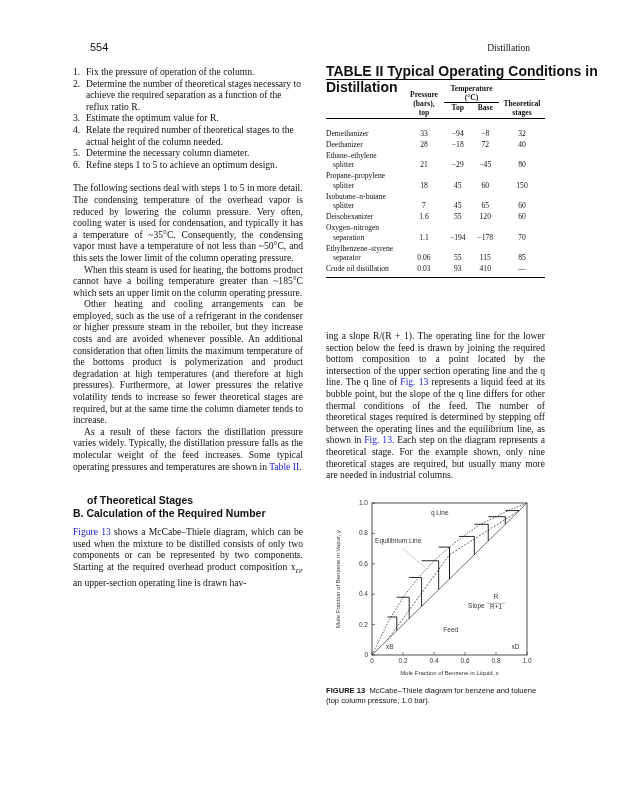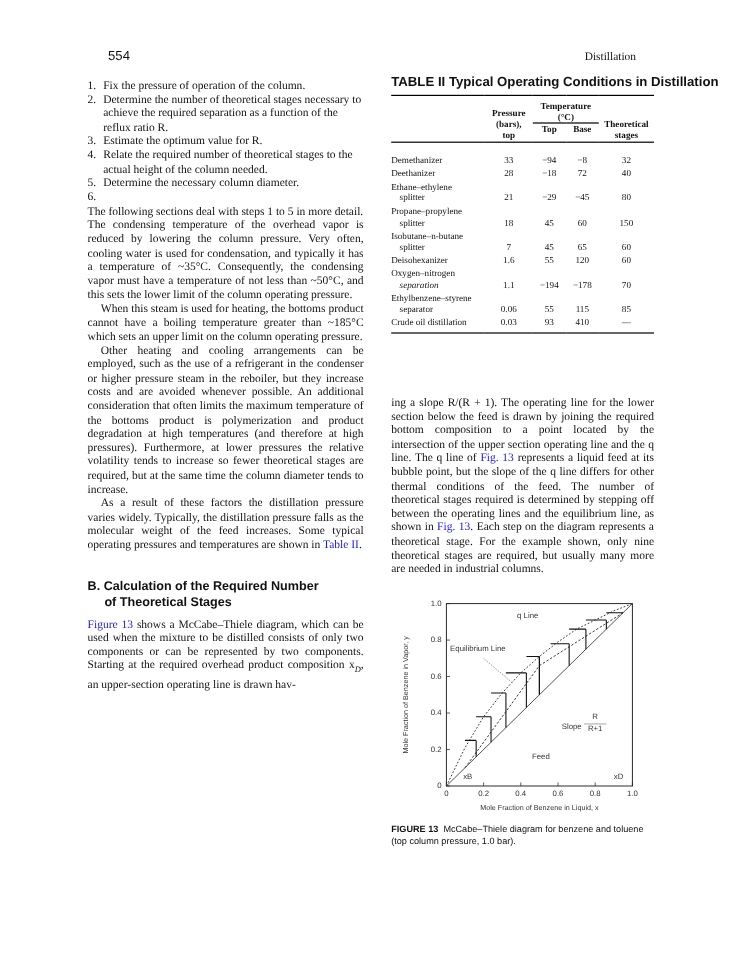--- a/index.html
+++ b/index.html
@@ -10,21 +10,21 @@
   .col { font-size:9.6px; line-height:11.6px; text-align:justify; }
   .left { left:73px; width:230px; }
   .right { left:326px; width:219px;margin-top:24px; }
   ol.steps { margin:0; padding:0; list-style:none; }
   ol.steps li { position:relative; padding-left:13px; text-align:left; }
   ol.steps li .n { position:absolute; left:0; top:0; }
   .h { font-family:"Liberation Sans", sans-serif; font-weight:bold; font-size:10.5px; line-height:13px; }
   p { margin:0; }
   p.ind { text-indent:11px; }
   .link { color:#1a1adf; }
-  .tbl-title { left:326px; top:63px; font-family:"Liberation Sans", sans-serif; font-weight:bold; font-size:11px; }
+  .tbl-title { left:326px; top:63px; font-family:"Liberation Sans", sans-serif; font-weight:bold; font-size:14px; }
   table.t2 { position:absolute; left:326px; top:79px; width:219px; border-collapse:collapse; font-size:7.6px; line-height:9.2px; }
   table.t2 thead th { font-weight:bold; text-align:center; vertical-align:bottom; padding:0; }
   table.t2 td { padding:0; vertical-align:bottom; }
   table.t2 td.num { text-align:center; }
   .rule-top { border-top:1.4px solid #000; }
   .rule-bot { border-bottom:1.4px solid #000; }
   .fig { left:330px; top:497px; width:220px; height:180px; }
   .cap { left:326px; top:686px; width:219px; font-family:"Liberation Sans", sans-serif; font-size:7.6px; line-height:9.5px; }
   .cap b { font-weight:bold; }
 </style>
@@ -34,32 +34,32 @@
 <div class="abs pageno">554</div>
 <div class="abs runhead">Distillation</div>
 
 <div class="abs col left" style="top:66px;">
   <ol class="steps">
     <li><span class="n">1.</span><span>Fix the pressure of operation of the column.</span></li>
     <li><span class="n">2.</span><span>Determine the number of theoretical stages necessary to achieve the required separation as a function of the reflux ratio R.</span></li>
     <li><span class="n">3.</span><span>Estimate the optimum value for R.</span></li>
     <li><span class="n">4.</span><span>Relate the required number of theoretical stages to the actual height of the column needed.</span></li>
     <li><span class="n">5.</span><span>Determine the necessary column diameter.</span></li>
-    <li><span class="n">6.</span></li>
+    <li><span class="n">6.</span><span>Refine steps 1 to 5 to achieve an optimum design.</span></li>
   </ol>
   <p style="margin-top:12px;">The following sections deal with steps 1 to 5 in more detail.</p>
 
   <p>The condensing temperature of the overhead vapor is reduced by lowering the column pressure. Very often, cooling water is used for condensation, and typically it has a temperature of ~35°C. Consequently, the condensing vapor must have a temperature of not less than ~50°C, and this sets the lower limit of the column operating pressure.</p>
   <p class="ind">When this steam is used for heating, the bottoms product cannot have a boiling temperature greater than ~185°C which sets an upper limit on the column operating pressure.</p>
   <p class="ind">Other heating and cooling arrangements can be employed, such as the use of a refrigerant in the condenser or higher pressure steam in the reboiler, but they increase costs and are avoided whenever possible. An additional consideration that often limits the maximum temperature of the bottoms product is polymerization and product degradation at high temperatures (and therefore at high pressures). Furthermore, at lower pressures the relative volatility tends to increase so fewer theoretical stages are required, but at the same time the column diameter tends to increase.</p>
   <p class="ind"><span>As a result of these factors the distillation pressure varies widely. Typically, the distillation pressure falls as the molecular weight of the feed increases. Some typical operating pressures and temperatures are shown in </span><span class="link">Table II</span><span>.</span></p>
 
   <div class="h" style="margin-top:22px; margin-bottom:6px;">
+    <div style="padding-left:14px;">of Theoretical Stages</div>
     <div>B. Calculation of the Required Number</div>
-    <div style="padding-left:14px;">of Theoretical Stages</div>
   </div>
   <p><span class="link">Figure 13</span><span> shows a McCabe–Thiele diagram, which can be used when the mixture to be distilled consists of only two components or can be represented by two components. Starting at the required overhead product composition x</span><sub style="font-size:7px;font-style:italic;">D</sub><span>, an upper-section operating line is drawn hav-</span></p>
 </div>
 
 <div class="abs tbl-title">TABLE II   Typical Operating Conditions in Distillation</div>
 <table class="t2">
   <thead>
     <tr class="rule-top">
       <th rowspan="2" style="width:78px;"></th>
       <th rowspan="2" style="width:40px; padding-top:4px;">
@@ -138,21 +138,21 @@
           <div>Deisohexanizer</div>
         </td>
         <td class="num">1.6</td>
         <td class="num">55</td>
         <td class="num">120</td>
         <td class="num">60</td>
       </tr>
       <tr>
         <td style="padding-top: 2px;">
           <div>Oxygen–nitrogen</div>
-          <div style="padding-left: 7px; font-style: italic;">separation</div>
+          <div style="padding-left: 7px;">separation</div>
         </td>
         <td class="num">1.1</td>
         <td class="num">−194</td>
         <td class="num">−178</td>
         <td class="num">70</td>
       </tr>
       <tr>
         <td style="padding-top: 2px;">
           <div>Ethylbenzene–styrene</div>
           <div style="padding-left: 7px;">separator</div>

